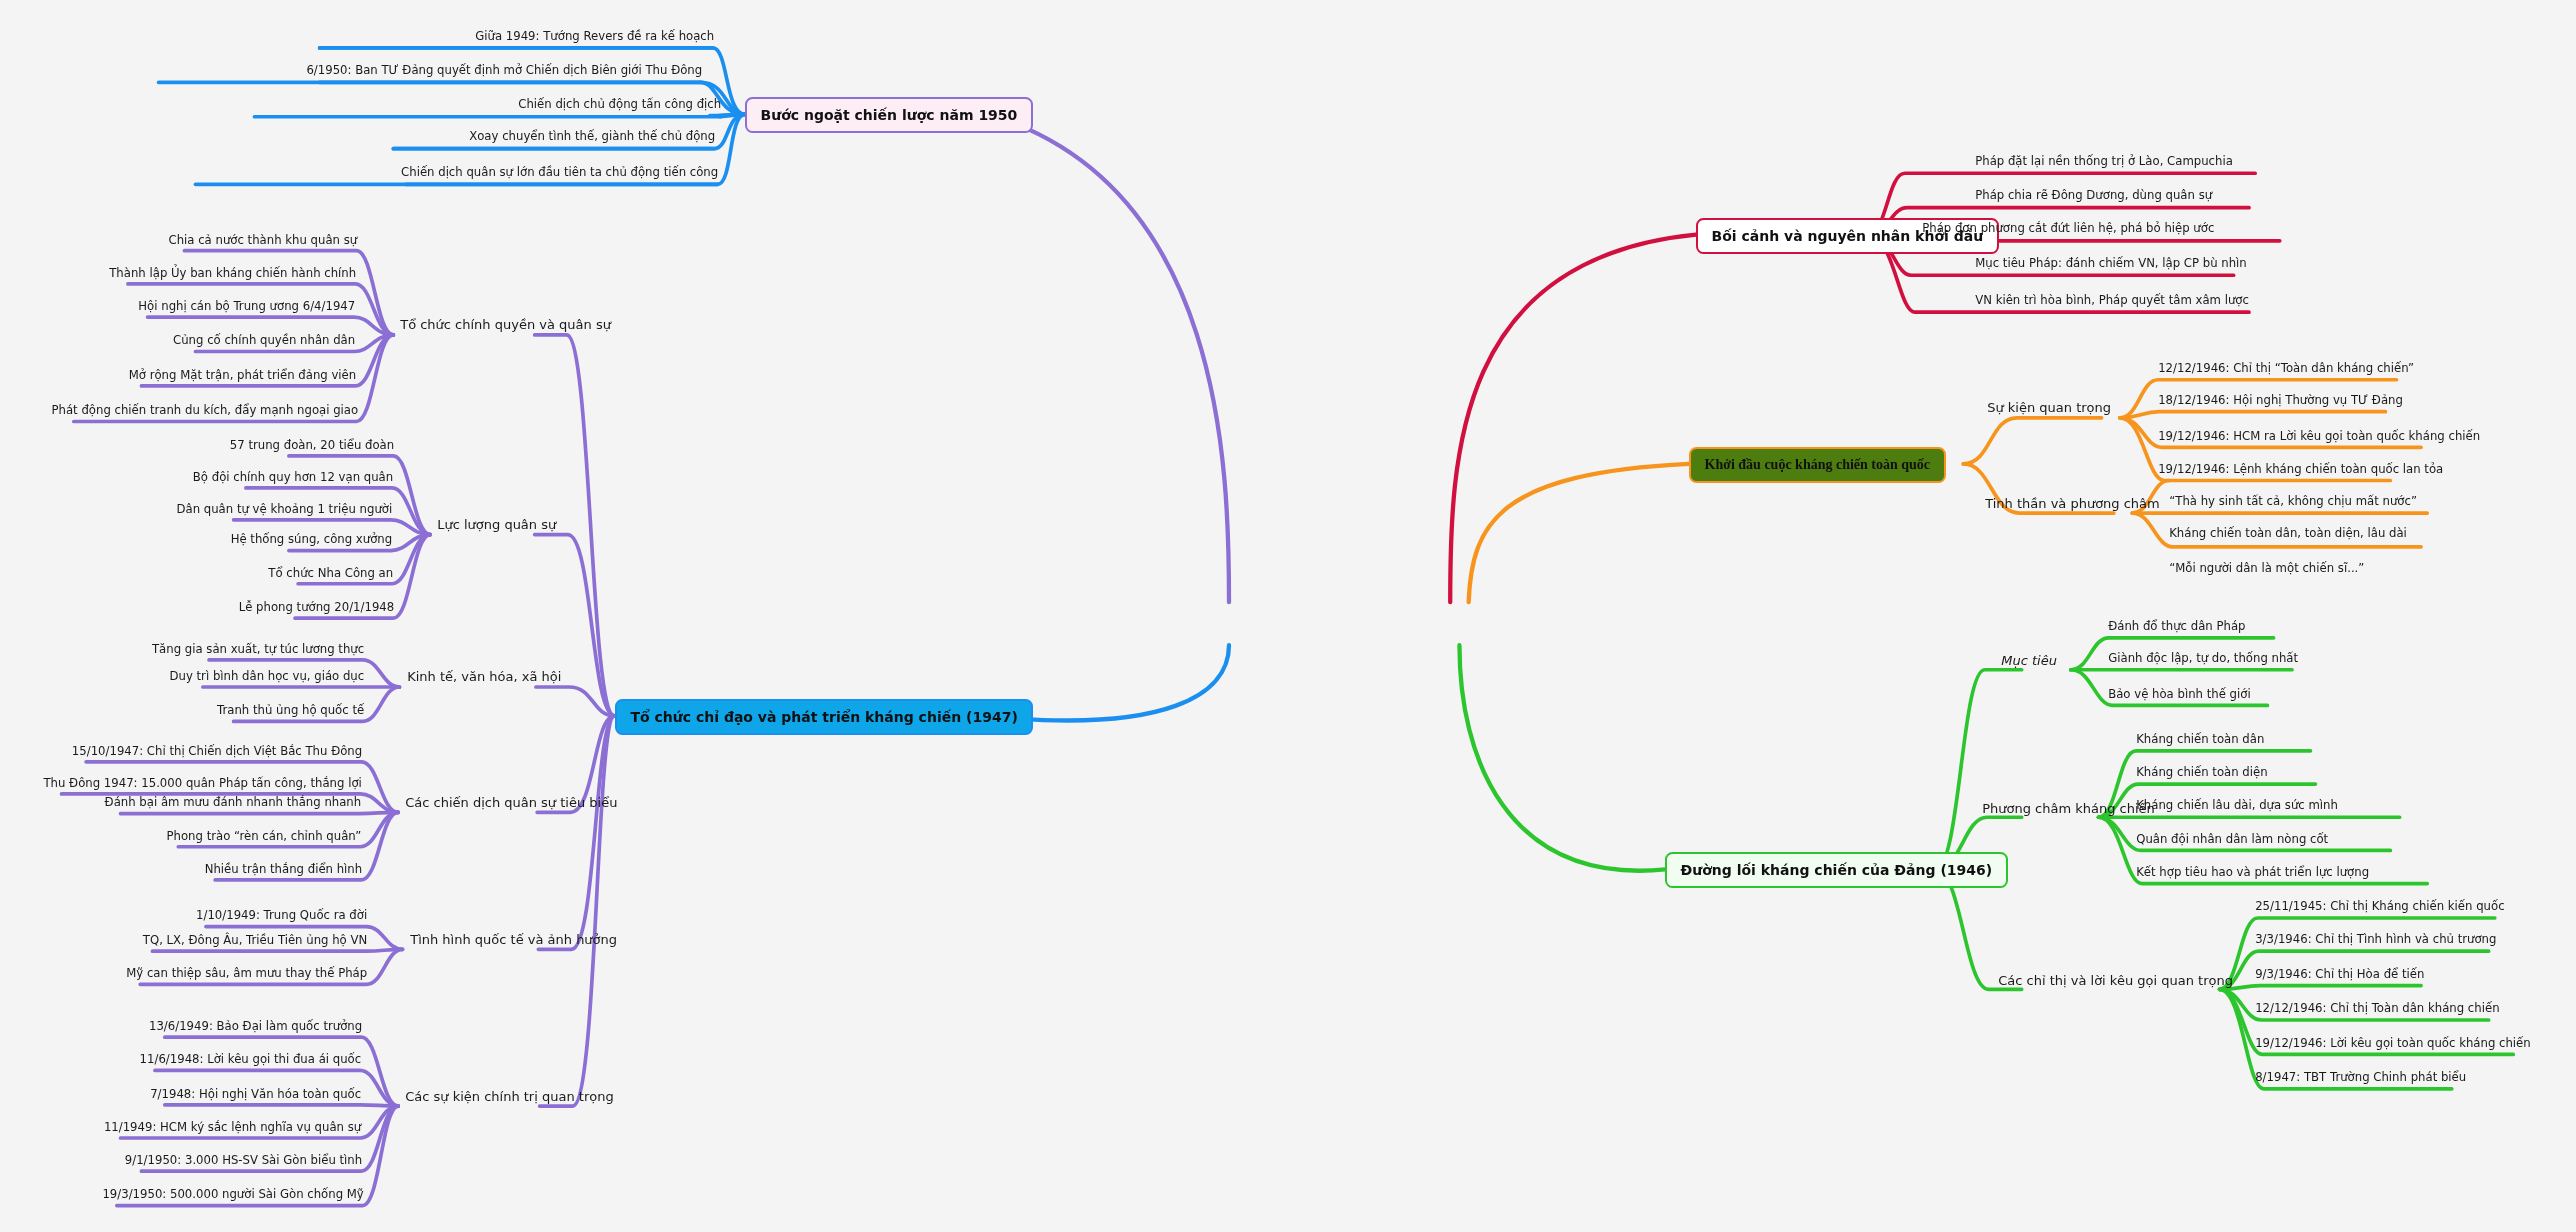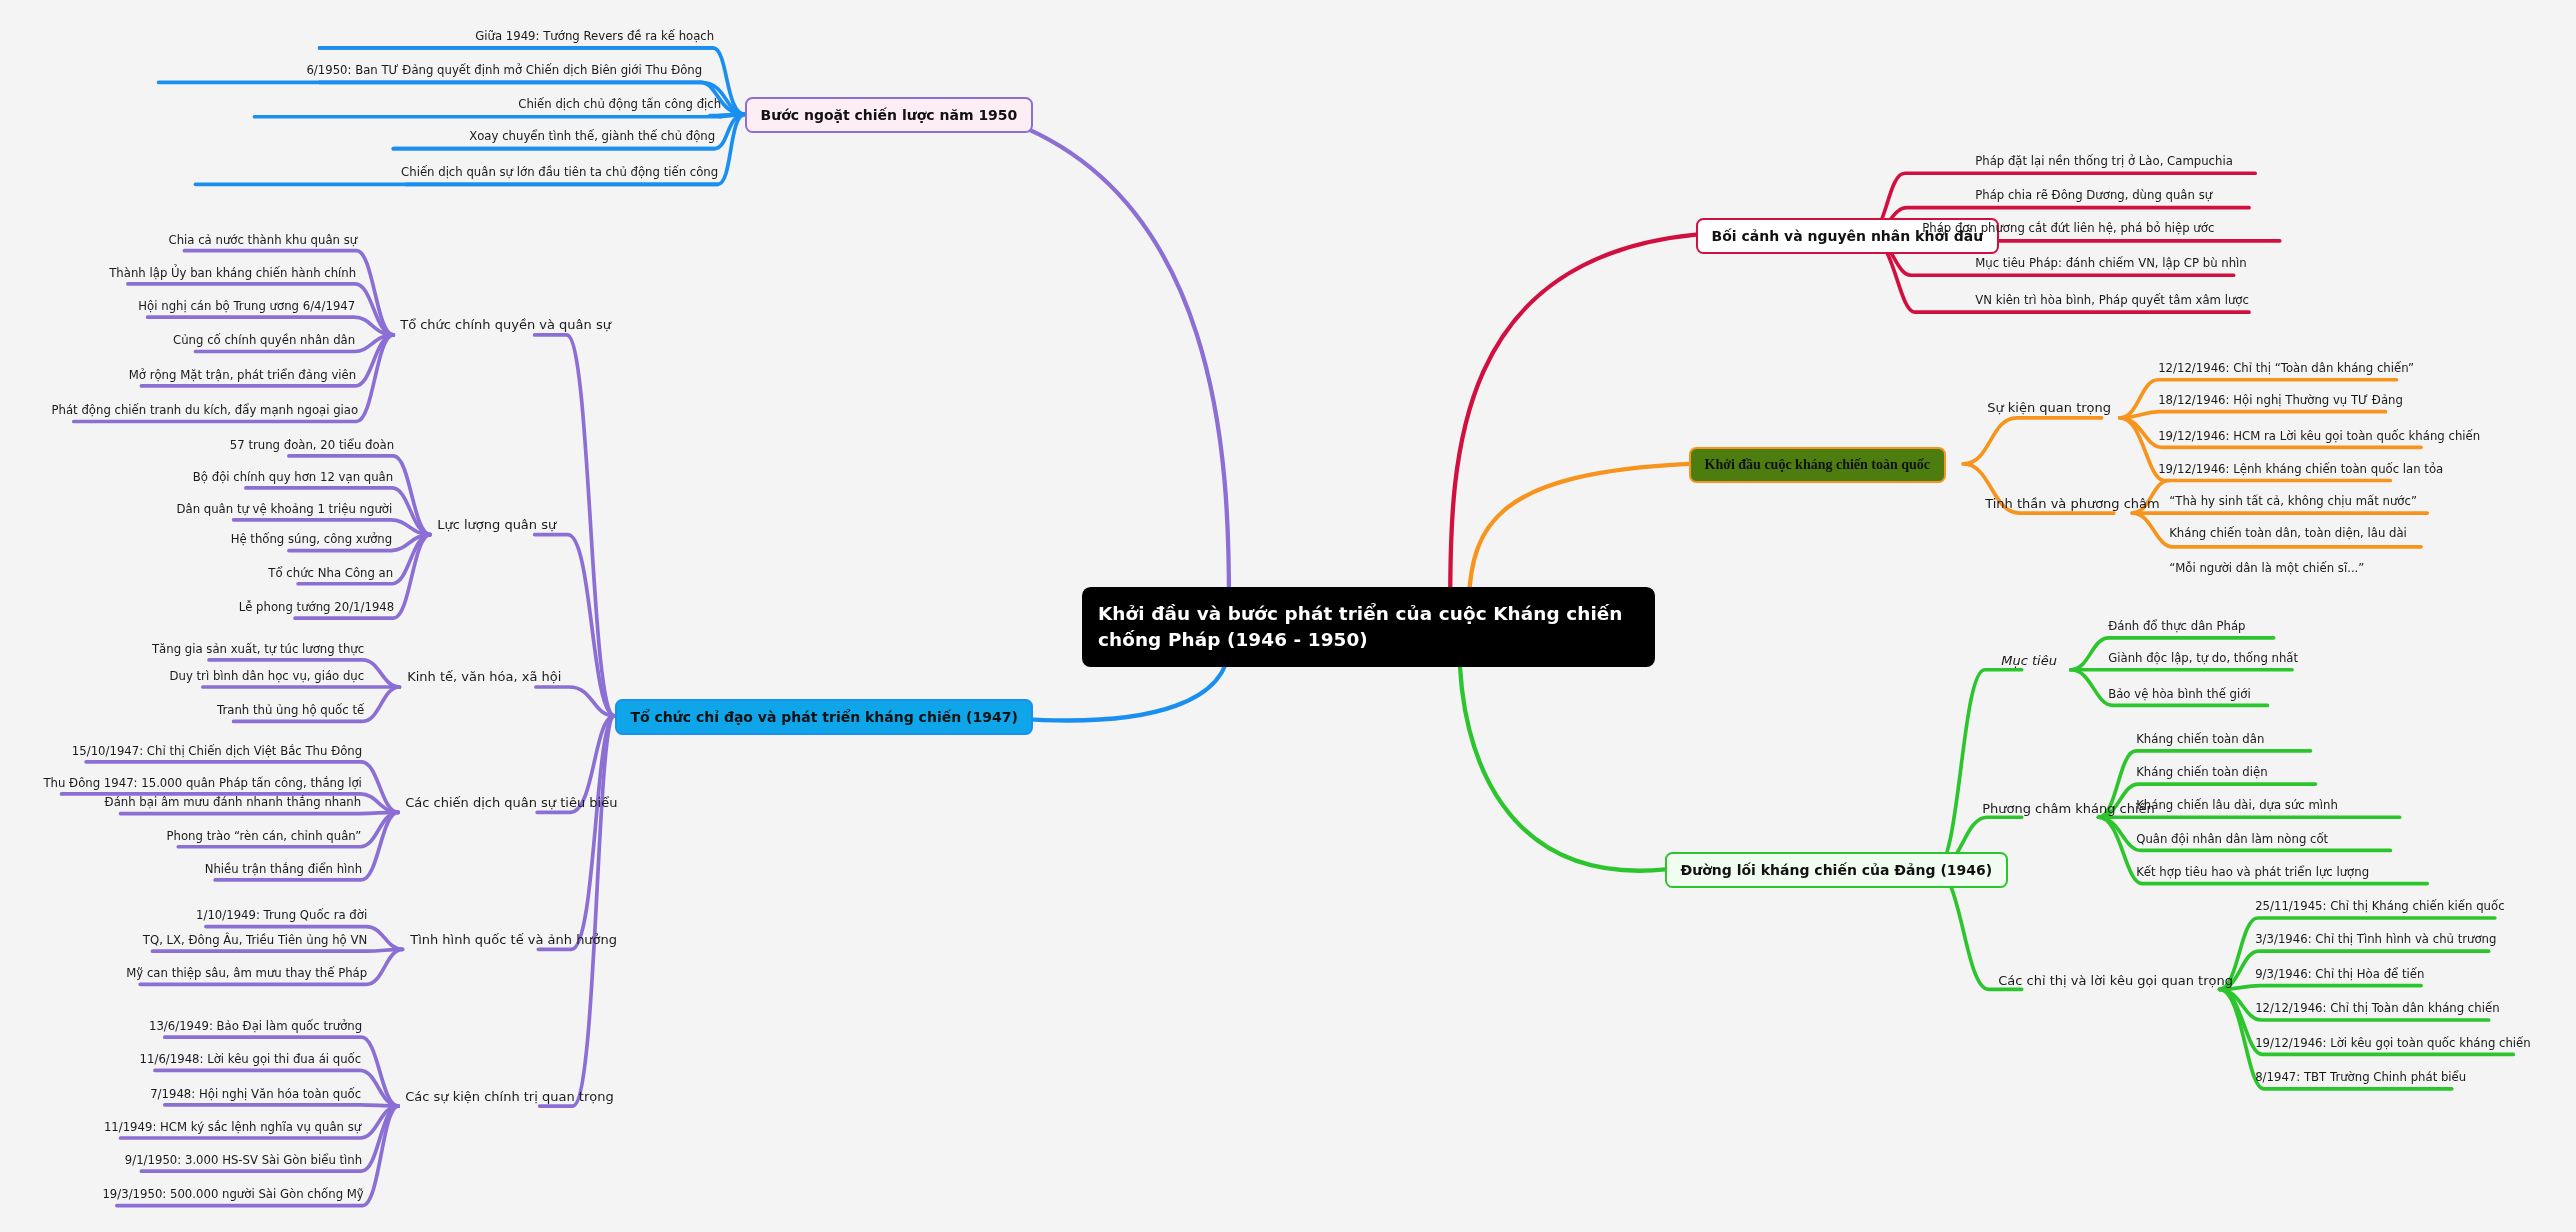--- a/index.html
+++ b/index.html
@@ -167,21 +167,20 @@
 
       <path d="M648,1800 C620,1800 616,1688 588,1688 L268,1688" stroke="#8b6fd4" stroke-width="6"></path>
       <path d="M648,1800 C618,1800 614,1742 586,1742 L252,1742" stroke="#8b6fd4" stroke-width="6"></path>
       <path d="M648,1800 C618,1800 614,1798 586,1798 L268,1798" stroke="#8b6fd4" stroke-width="6"></path>
       <path d="M648,1800 C618,1800 614,1852 586,1852 L196,1852" stroke="#8b6fd4" stroke-width="6"></path>
       <path d="M648,1800 C620,1800 616,1906 588,1906 L230,1906" stroke="#8b6fd4" stroke-width="6"></path>
       <path d="M648,1800 C622,1800 618,1962 590,1962 L190,1962" stroke="#8b6fd4" stroke-width="6"></path>
     </g>
   </svg>
 
-  <div class="node root" style="left:1082px;top:587px;">Khởi đầu và bước phát triển của cuộc Kháng chiến chống Pháp (1946 - 1950)</div>
 
   <div class="node l1 purple" style="left:745px;top:97px;">Bước ngoặt chiến lược năm 1950</div>
 
   <div class="node l1 red" style="left:1696px;top:218px;">Bối cảnh và nguyên nhân khởi đầu</div>
 
   <div class="node l1 orange" style="left:1689px;top:447px;">Khởi đầu cuộc kháng chiến toàn quốc</div>
 
   <div class="node l1 green" style="left:1665px;top:852px;">Đường lối kháng chiến của Đảng (1946)</div>
 
   <div class="node l1 blue" style="left:615px;top:699px;">Tổ chức chỉ đạo và phát triển kháng chiến (1947)</div>

